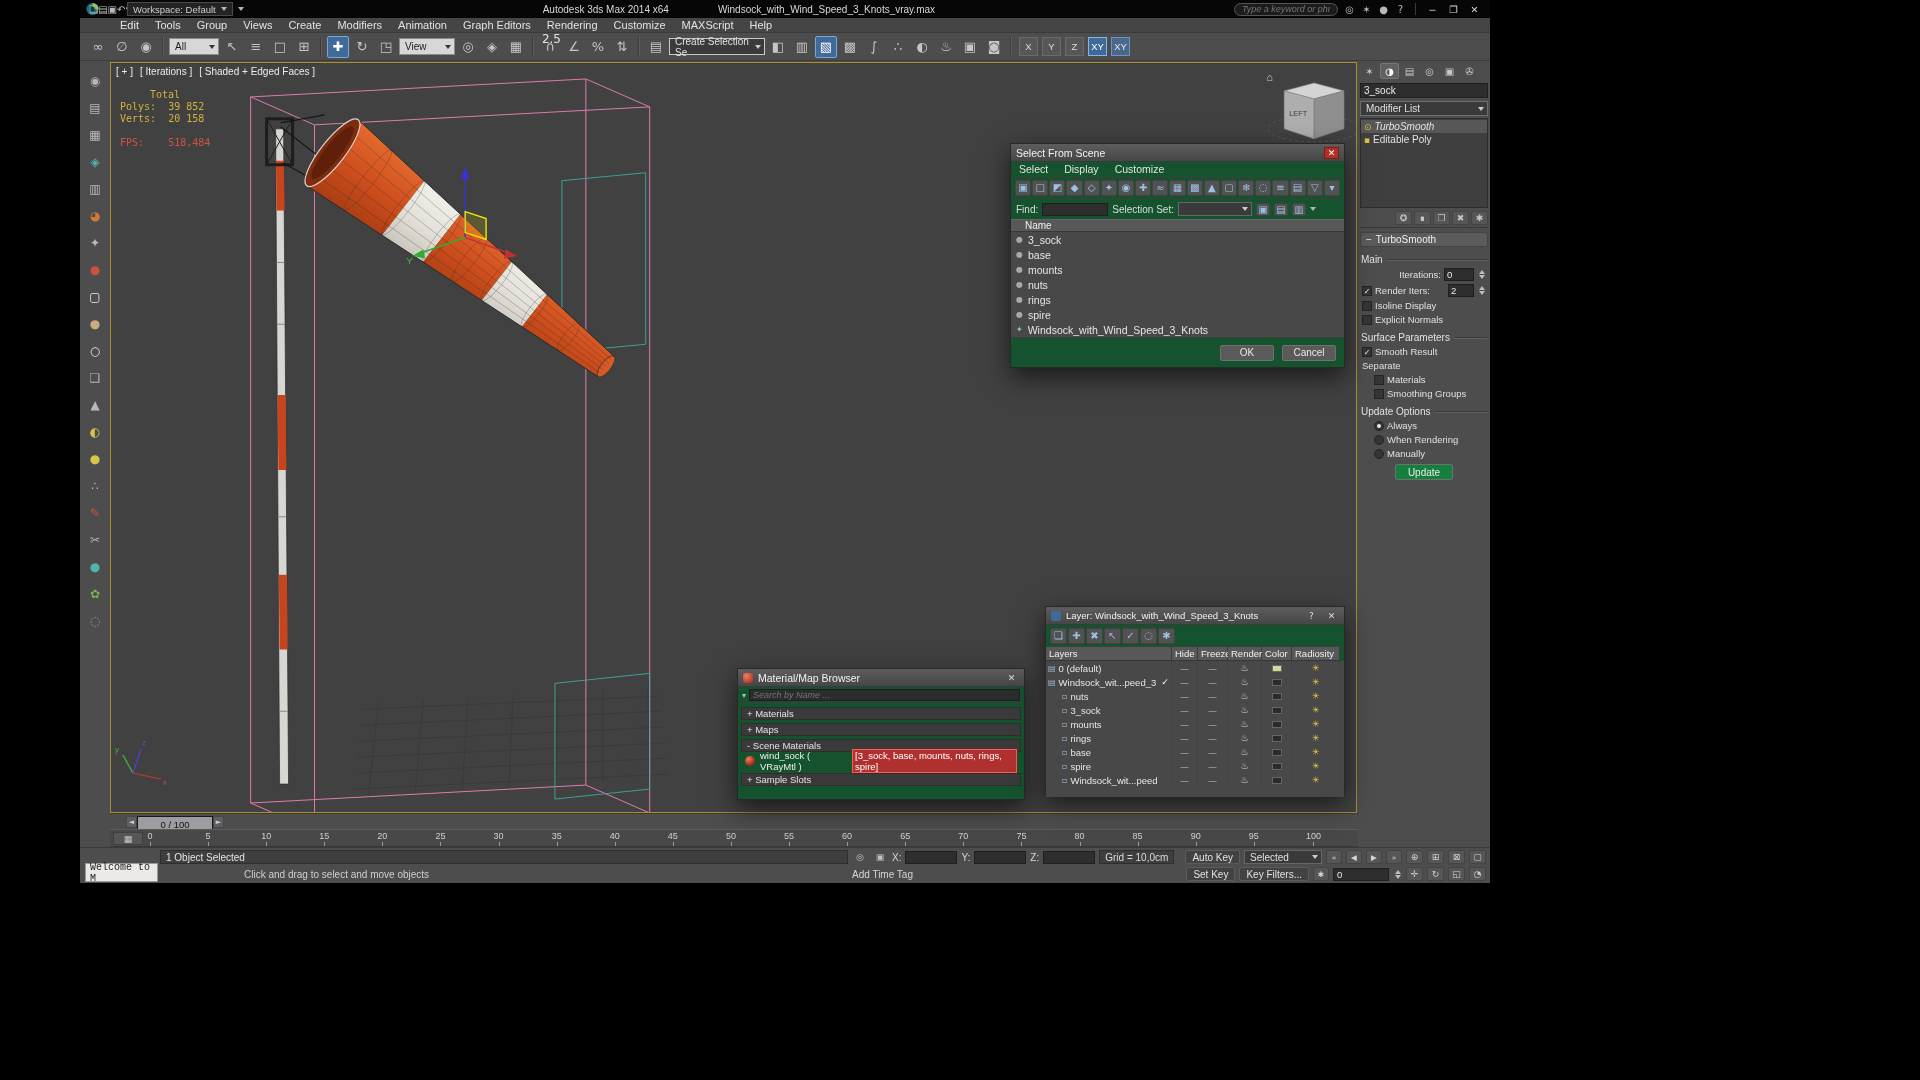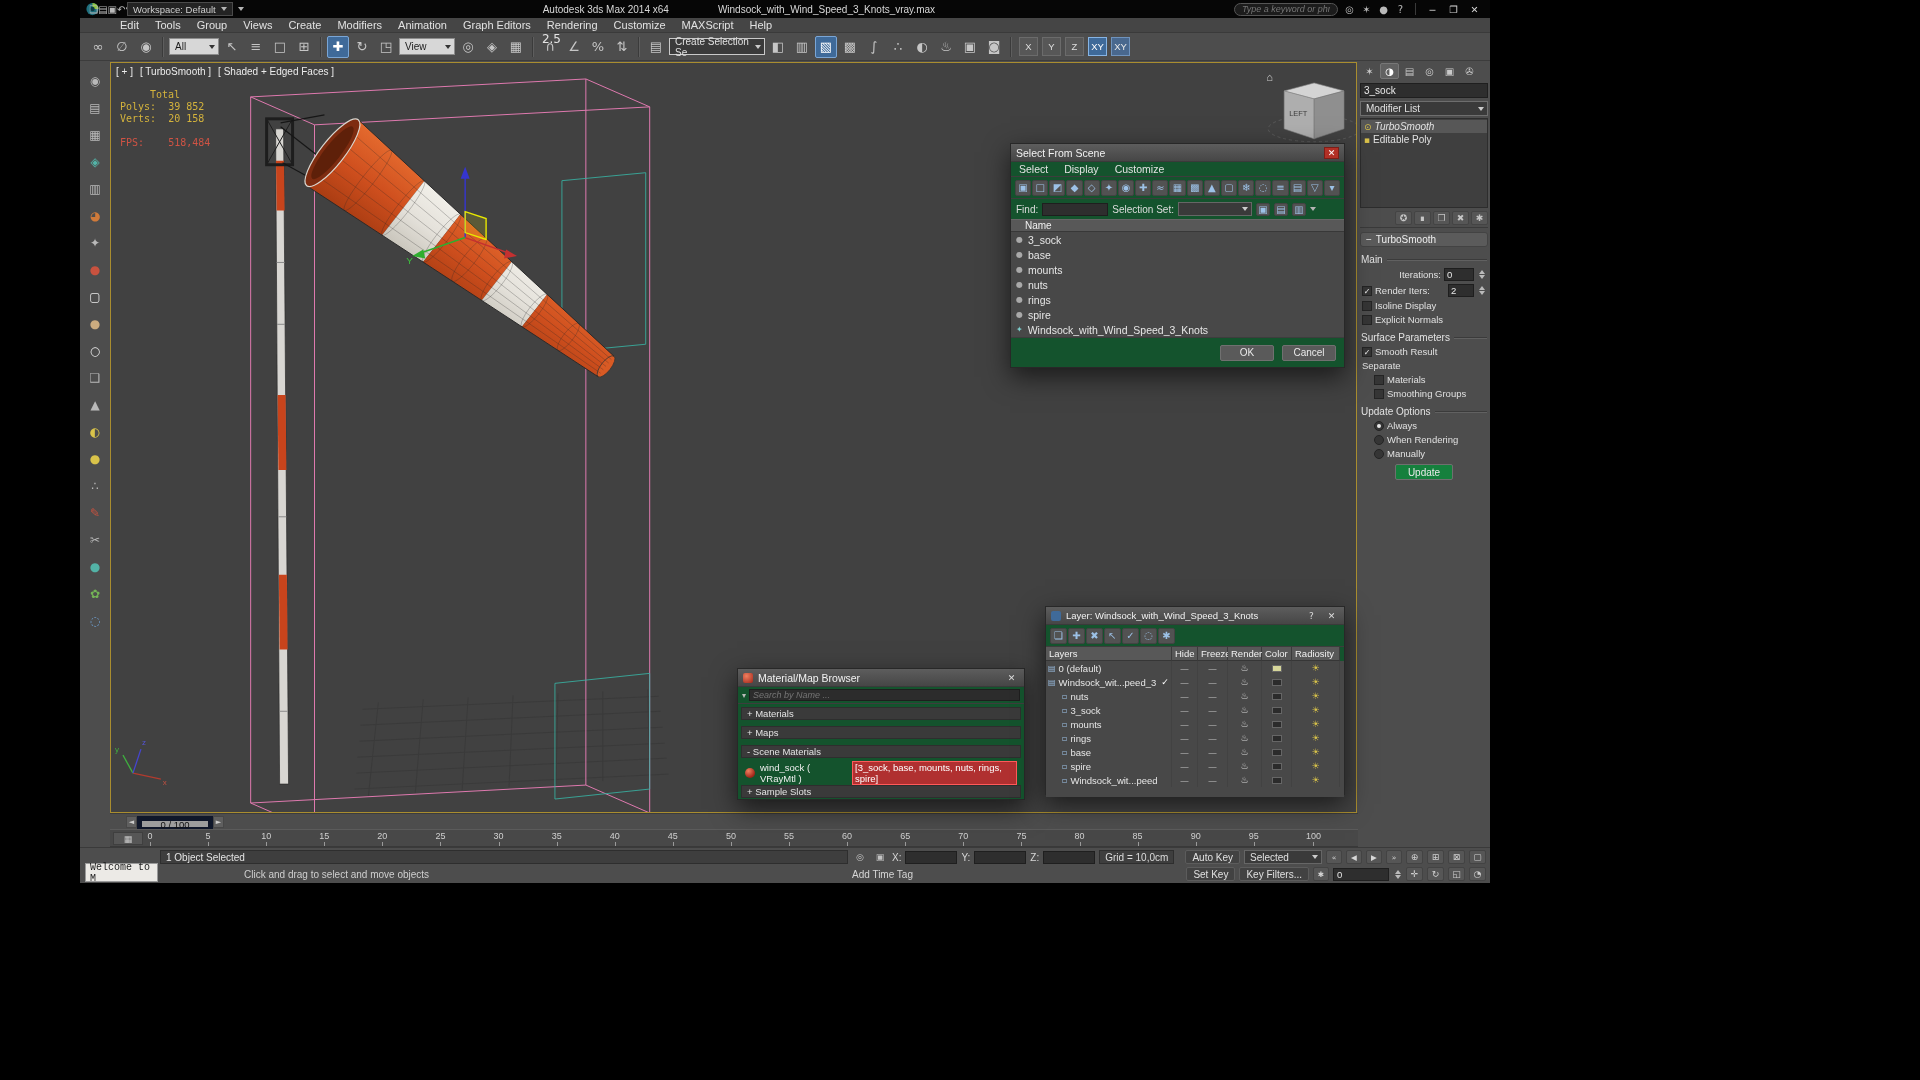--- a/index.html
+++ b/index.html
@@ -85,21 +85,21 @@
 .findrow{height:20px;display:flex;align-items:center;gap:4px;padding:0 5px}
 .finp{width:66px;height:13px;background:#2e2e2e;border:1px solid #1e1e1e;color:#ddd;font-size:9.5px;padding:0 2px;outline:none}
 .lhead{height:13px;background:#585858;border-top:1px solid #666;border-bottom:1px solid #383838;display:flex;align-items:center;padding:0 14px;font-size:10px;color:#f0f0f0}
 .slist{height:106px;background:#484848;overflow:hidden;border-bottom:1px solid #3d3d3d}
 .sli{height:15px;display:flex;align-items:center;gap:5px;padding:0 5px;color:#e6e6e6;font-size:10.5px}
 .sli .li-ic{font-size:8px}
 .ic-gray{color:#a9a9a9}.ic-teal{color:#7fd0cf}
 .dfoot{height:29px;display:flex;align-items:center;justify-content:flex-end;gap:8px;padding:0 8px}
 .dbtn{width:54px;height:16px;background:#5a5a5a;border:1px solid #707070;border-radius:2px;color:#e9e9e9;font-size:10px;display:inline-flex;align-items:center;justify-content:center}
 
-.mbar{height:13px;background:#3a3a3a;border:1px solid #2e2e2e;margin:3px 3px 6px;display:flex;align-items:center;padding:0 5px;font-size:9.5px;color:#e3e3e3}
+.mbar{height:13px;background:#3a3a3a;border:1px solid #2e2e2e;margin:3px 3px 0;display:flex;align-items:center;padding:0 5px;font-size:9.5px;color:#e3e3e3}
 .mrow{height:18px;display:flex;align-items:center;gap:5px;padding:0 7px;font-size:9.5px;color:#eee}
 .mball{width:10px;height:10px;border-radius:50%;background:radial-gradient(circle at 35% 30%,#f08060,#a02418 70%);flex:0 0 auto}
 .mtag{background:#b03030;border:1px solid #ff5a5a;color:#fff;padding:0 2px}
 .msearch{height:17px;display:flex;align-items:center;gap:3px;padding:0 4px;border-bottom:1px solid #3d3d3d}
 .minp{flex:1;height:12px;background:#2c2c2c;border:1px solid #1e1e1e;color:#9a9a9a;font-size:9px;font-style:italic;padding:0 3px;outline:none}
 
 .lgrid{display:grid;grid-template-columns:126px 26px 30px 34px 30px 48px;font-size:9.5px}
 .lgh{height:14px;background:#585858;border-right:1px solid #3c3c3c;border-bottom:1px solid #363636;display:flex;align-items:center;padding:0 3px;color:#f0f0f0;font-size:9.5px}
 .lgc{height:14px;display:flex;align-items:center;justify-content:center;color:#c9c9c9;border-right:1px solid #424242;font-size:8px}
 .lgc.nm{justify-content:flex-start;gap:3px;padding:0 2px;font-size:9.5px;color:#e6e6e6}
@@ -107,21 +107,21 @@
 .lgc .sw.lite{background:#d6d69a}
 .lgc .sun{color:#d9c34a;font-size:9px}
 .lgc .tea{color:#cfcfcf;font-size:9px}
 .obj .nm{padding-left:16px}
 .lcheck{color:#fff;font-size:9px;margin-left:2px}
 .lbody{background:#484848;min-height:136px}
 
 #trackbar{position:absolute;left:30px;top:813px;width:1248px;height:16px;background:#4d4d4d;border-top:1px solid #3c3c3c}
 .thandle{position:absolute;left:16px;top:2px;height:12px;display:flex}
 .tharr{width:11px;height:12px;background:#5f5f5f;border:1px solid #474747;color:#ccc;font-size:7px;display:flex;align-items:center;justify-content:center}
-.thlab{width:76px;height:16px;background:#9d9d9d;border:5px solid #0f172a;color:#111;font-size:9.5px;display:flex;align-items:center;justify-content:center}
+.thlab{width:76px;height:16px;background:#9d9d9d;border:1px solid #0f172a;color:#111;font-size:9.5px;display:flex;align-items:center;justify-content:center}
 #ruler{position:absolute;left:30px;top:829px;width:1248px;height:18px;background:#484848;border-top:1px solid #5b5b5b;border-bottom:1px solid #393939}
 .ticks{position:absolute;left:34px;right:37px;top:1px;display:flex;justify-content:space-between}
 .tick{font-size:9px;color:#d0d0d0;text-align:center;position:relative;min-width:12px}
 .tick:after{content:"";position:absolute;left:50%;bottom:-5px;width:1px;height:4px;background:#9a9a9a}
 .mcurve{position:absolute;left:3px;top:2px;width:30px;height:13px;background:#565656;border:1px solid #3f3f3f;color:#c9c9c9;font-size:9px}
 #status{position:absolute;left:0;top:847px;width:100%;height:36px;background:#4d4d4d;border-top:1px solid #3a3a3a;font-size:10px}
 .srow1,.srow2{position:absolute;left:80px;right:4px;height:16px;display:flex;align-items:center;gap:4px}
 .srow1{top:1px}.srow2{top:18px}
 .prompt{width:688px;height:14px;background:#3e3e3e;border:1px solid #2e2e2e;padding:0 5px;color:#e4e4e4;display:flex;align-items:center}
 .sico{width:16px;height:14px;font-size:9px;color:#c3c3c3}
@@ -247,21 +247,21 @@
         <span class="ic lti c-red">✎</span>
         <span class="ic lti c-gray">✂</span>
         <span class="ic lti c-teal">●</span>
         <span class="ic lti c-green">✿</span>
         <span class="ic lti c-blue">◌</span>
       </div>
 
     <div class="vp">
       <div class="vp-label">
         <span>[ + ]</span>
-        <span>[ TurboSmooth ]</span>
+        <span>[ Iterations ]</span>
         <span>[ Shaded + Edged Faces ]</span>
       </div>
       <div class="vp-stats">
         <div class="st-total">Total</div>
         <div><span>Polys:</span>&nbsp;&nbsp;<span>39 852</span></div>
         <div><span>Verts:</span>&nbsp;&nbsp;<span>20 158</span></div>
         <div class="st-fps"><span>FPS:</span>&nbsp;&nbsp;&nbsp;&nbsp;<span>518,484</span></div>
       </div>
       <svg class="scene" viewBox="0 0 1248 751" preserveAspectRatio="none">
         <defs>

